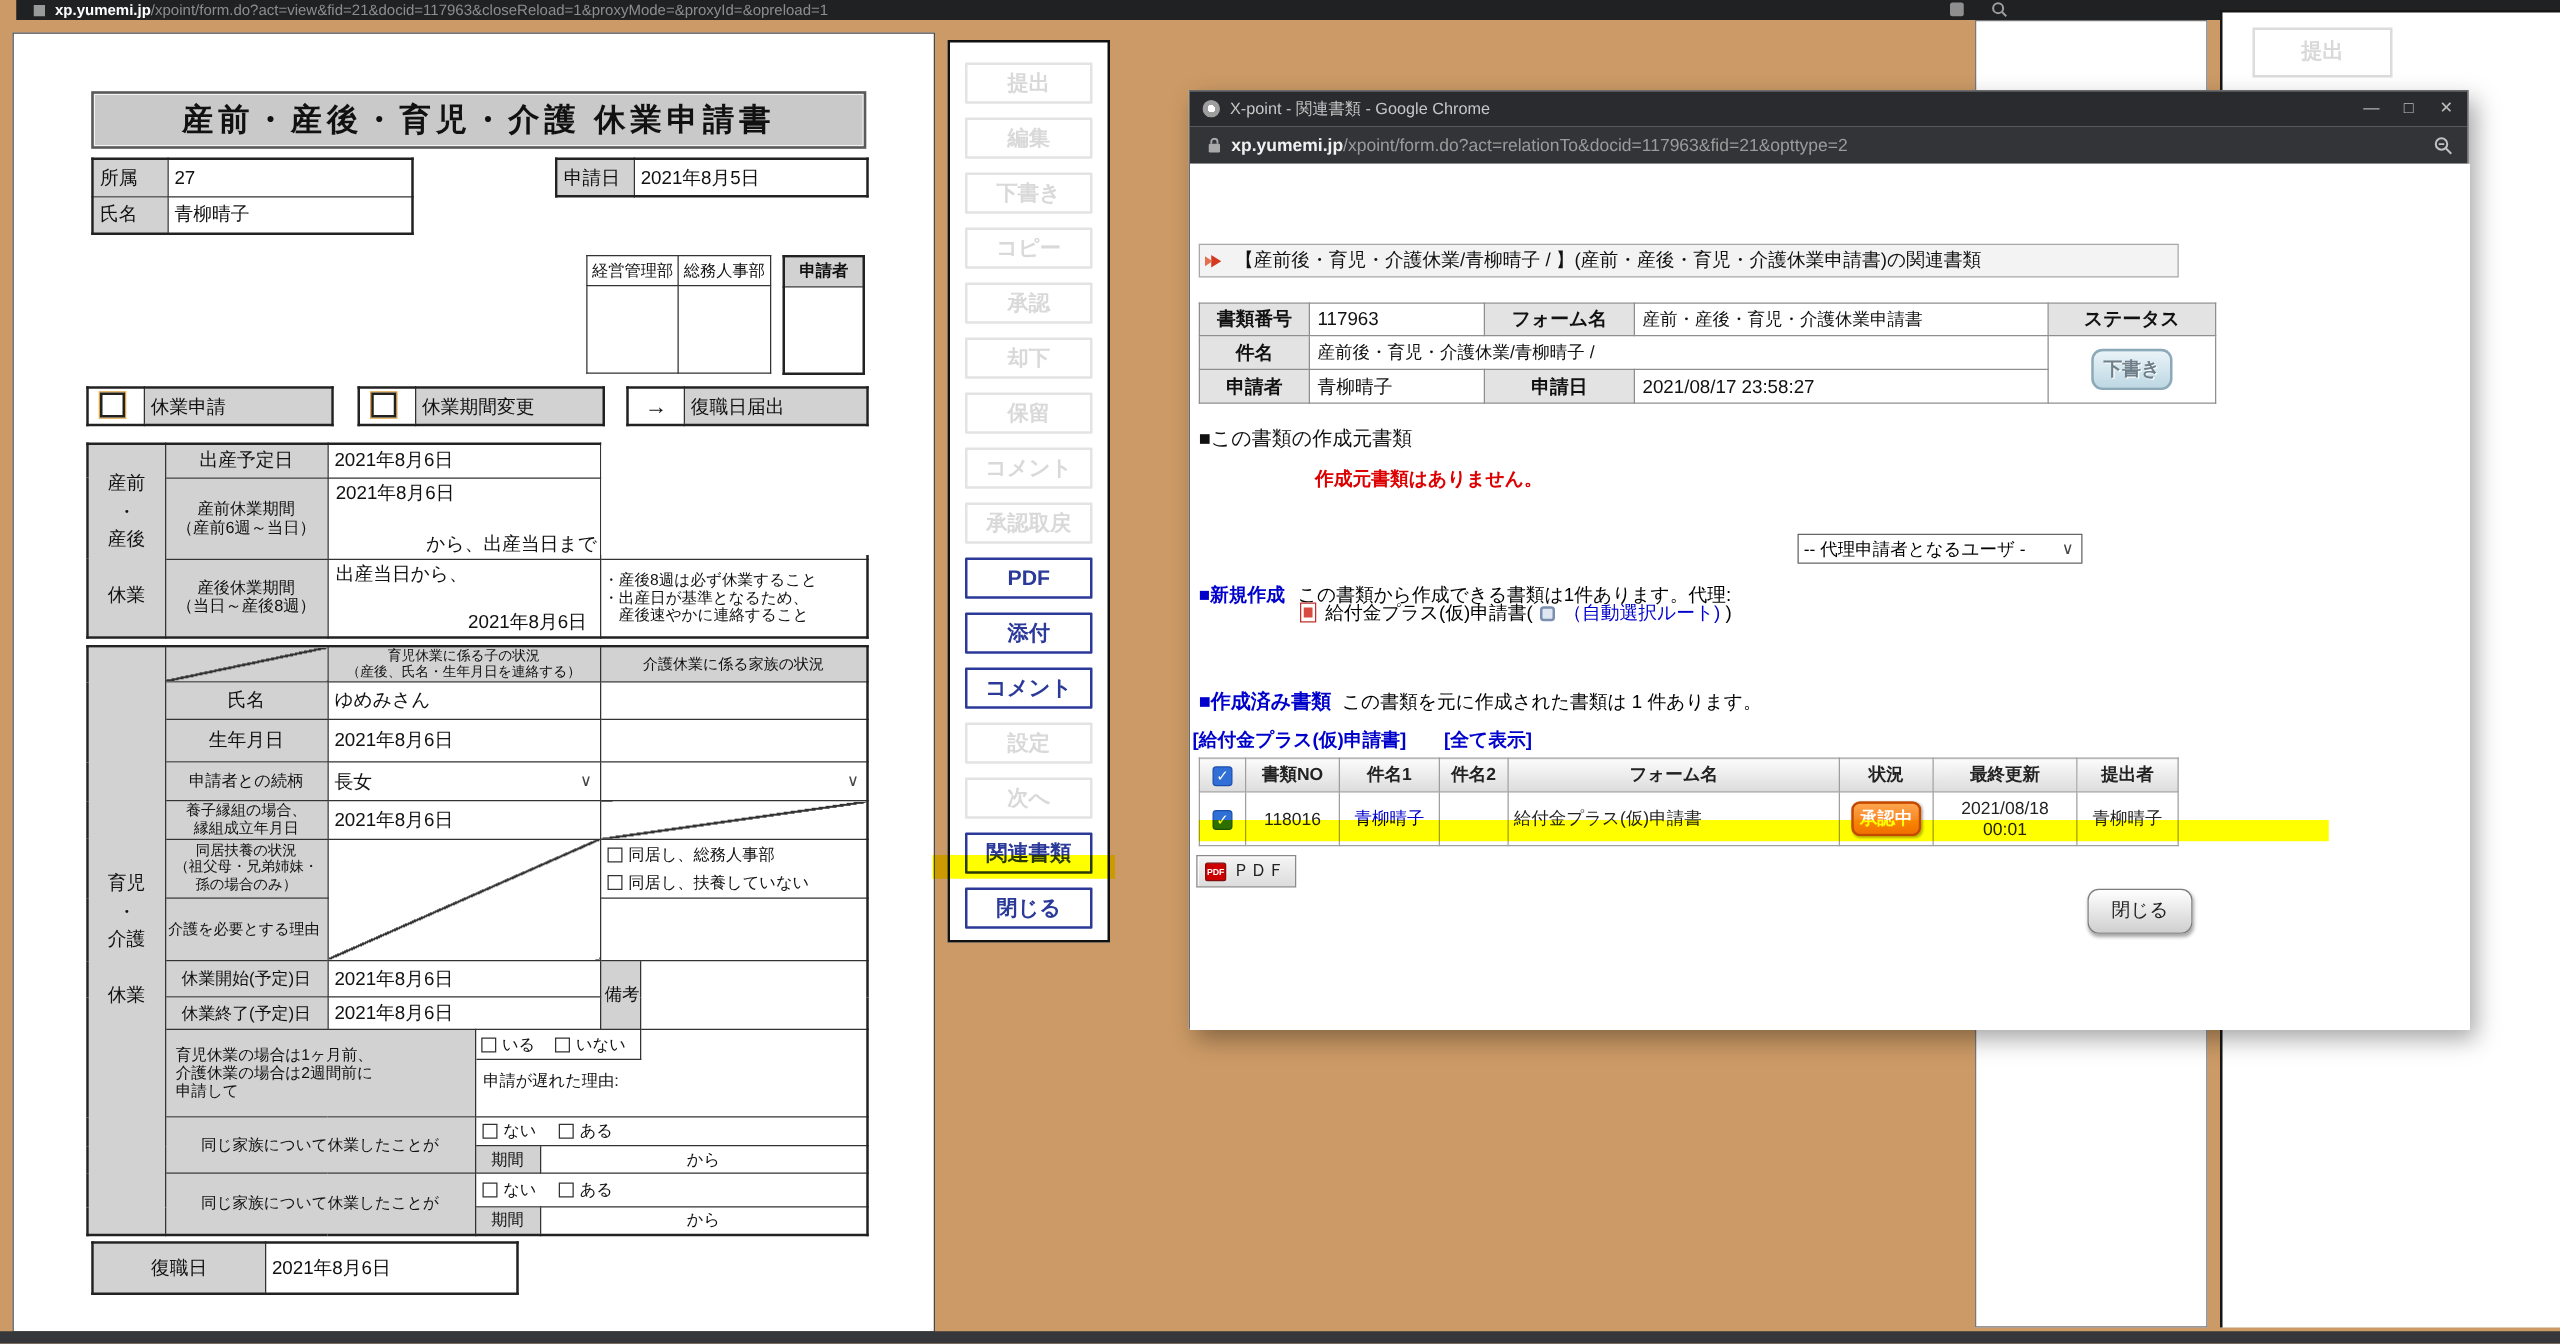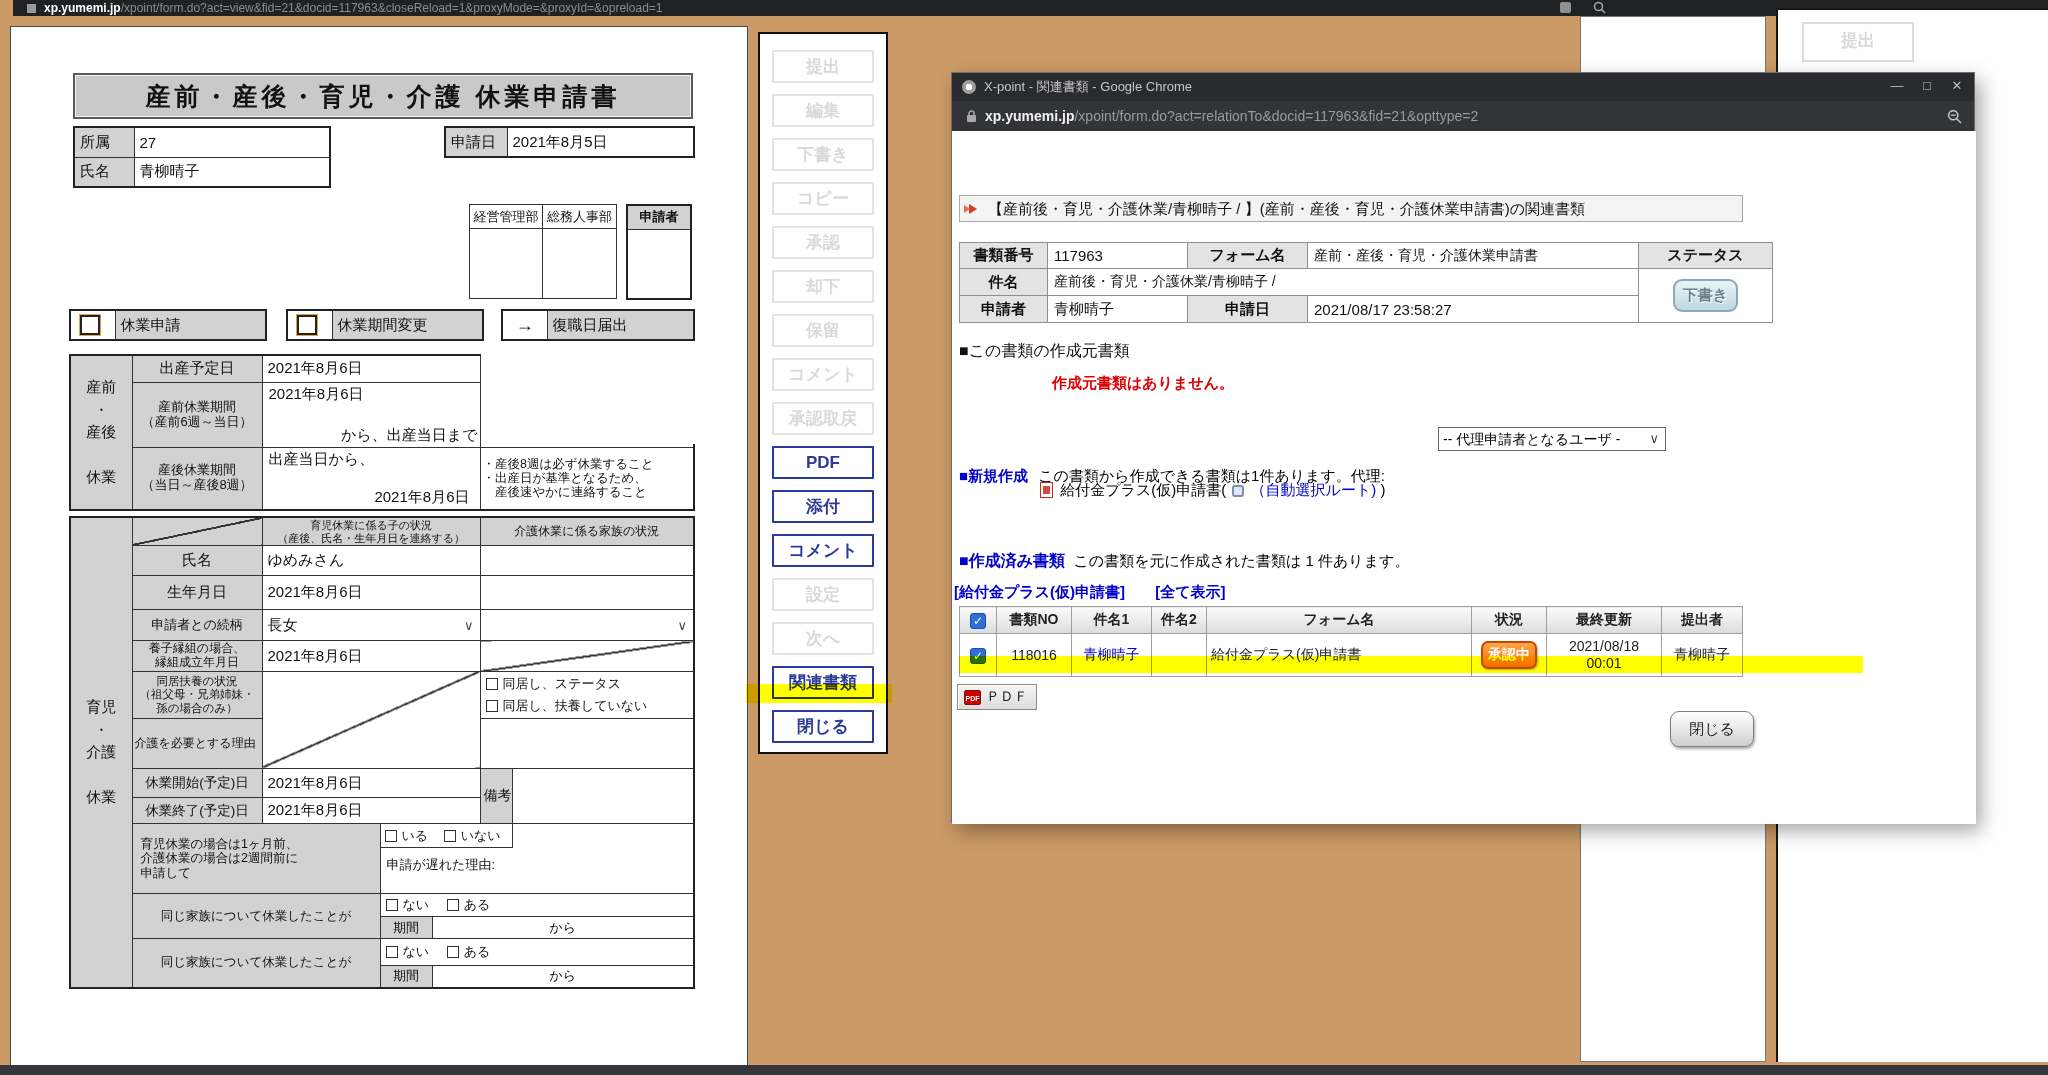--- a/index.html
+++ b/index.html
@@ -285,21 +285,21 @@
 縁組成立年月日</td>
         <td colspan="3">2021年8月6日</td>
         <td colspan="2" class="diag"></td>
       </tr>
       <tr style="height:45px">
         <td class="g sm" style="font-size:11.5px">同居扶養の状況
 （祖父母・兄弟姉妹・
 孫の場合のみ）</td>
         <td colspan="3" rowspan="2" class="diag"></td>
         <td colspan="2" style="font-size:13px;line-height:1.7">
-          <div><span class="cbx"></span><span>同居し、ステータス</span></div>
+          <div><span class="cbx"></span><span>同居し、総務人事部</span></div>
           <div><span class="cbx"></span><span>同居し、扶養していない</span></div>
         </td>
       </tr>
       <tr style="height:50px">
         <td class="g" style="font-size:12px;padding:1px 2px">介護を必要とする理由</td>
         <td colspan="2"></td>
       </tr>
       <tr style="height:29px">
         <td class="g" style="text-align:center;font-size:13.5px">休業開始(予定)日</td>
         <td colspan="3">2021年8月6日</td>
@@ -340,20 +340,32 @@
           <span class="cbx" style="margin-left:14px"></span><span>ある</span>
         </td>
       </tr>
       <tr style="height:22px">
         <td class="g" style="text-align:center;font-size:13px;padding:0">期間</td>
         <td colspan="3" style="text-align:center;font-size:13px">から</td>
       </tr>
     </tbody>
       </table>
 
+    <table class="f abs" style="left:62px;top:966px;width:340px;border:2px solid #222;">
+      <colgroup>
+          <col style="width:138px">
+          <col style="width:202px">
+        </colgroup>
+      <tbody>
+          <tr style="height:41px">
+        <td class="g" style="text-align:center">復職日</td>
+        <td>2021年8月6日</td>
+      </tr>
+    </tbody>
+      </table>
   </div>
 
   <div class="abs panel" style="left:758px;top:32px;width:130px;height:722px;padding-top:5px;z-index:2;">
     <button class="sb-btn off"><span>提出</span></button>
     <button class="sb-btn off"><span>編集</span></button>
     <button class="sb-btn off"><span>下書き</span></button>
     <button class="sb-btn off"><span>コピー</span></button>
     <button class="sb-btn off"><span>承認</span></button>
     <button class="sb-btn off"><span>却下</span></button>
     <button class="sb-btn off"><span>保留</span></button>

